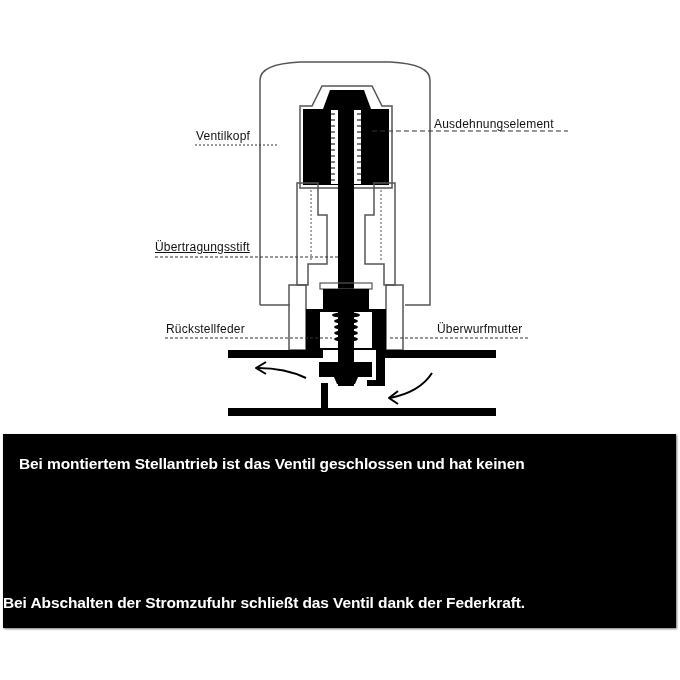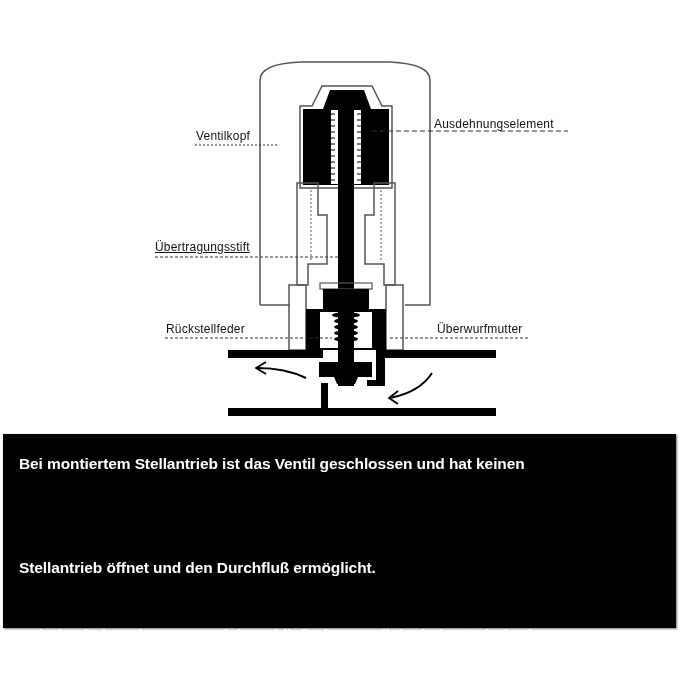--- a/index.html
+++ b/index.html
@@ -103,15 +103,14 @@
 </svg>
 
 <div class="label" style="left:196px; top:129px;">Ventilkopf</div>
 <div class="label" style="left:434px; top:117px;">Ausdehnungselement</div>
 <div class="label" style="left:155px; top:240px;text-decoration:underline;">Übertragungsstift</div>
 <div class="label" style="left:166px; top:322px;">Rückstellfeder</div>
 <div class="label" style="left:437px; top:322px;">Überwurfmutter</div>
 
 <div id="info-box">
   <div class="info-line" style="left:16px; top:21px;">Bei montiertem Stellantrieb ist das Ventil geschlossen und hat keinen</div>
-  <div class="info-line" style="left:16px; top:125px;">Stellantrieb öffnet und den Durchfluß ermöglicht.</div>
-  <div class="info-line" style="left:16px; top:160px;margin-top:32px;">Bei Abschalten der Stromzufuhr schließt das Ventil dank der Federkraft.</div>
+  <div class="info-line" style="left:0; top:160px;">Bei Abschalten der Stromzufuhr schließt das Ventil dank der Federkraft.</div>
 </div>
 
 </body></html>

